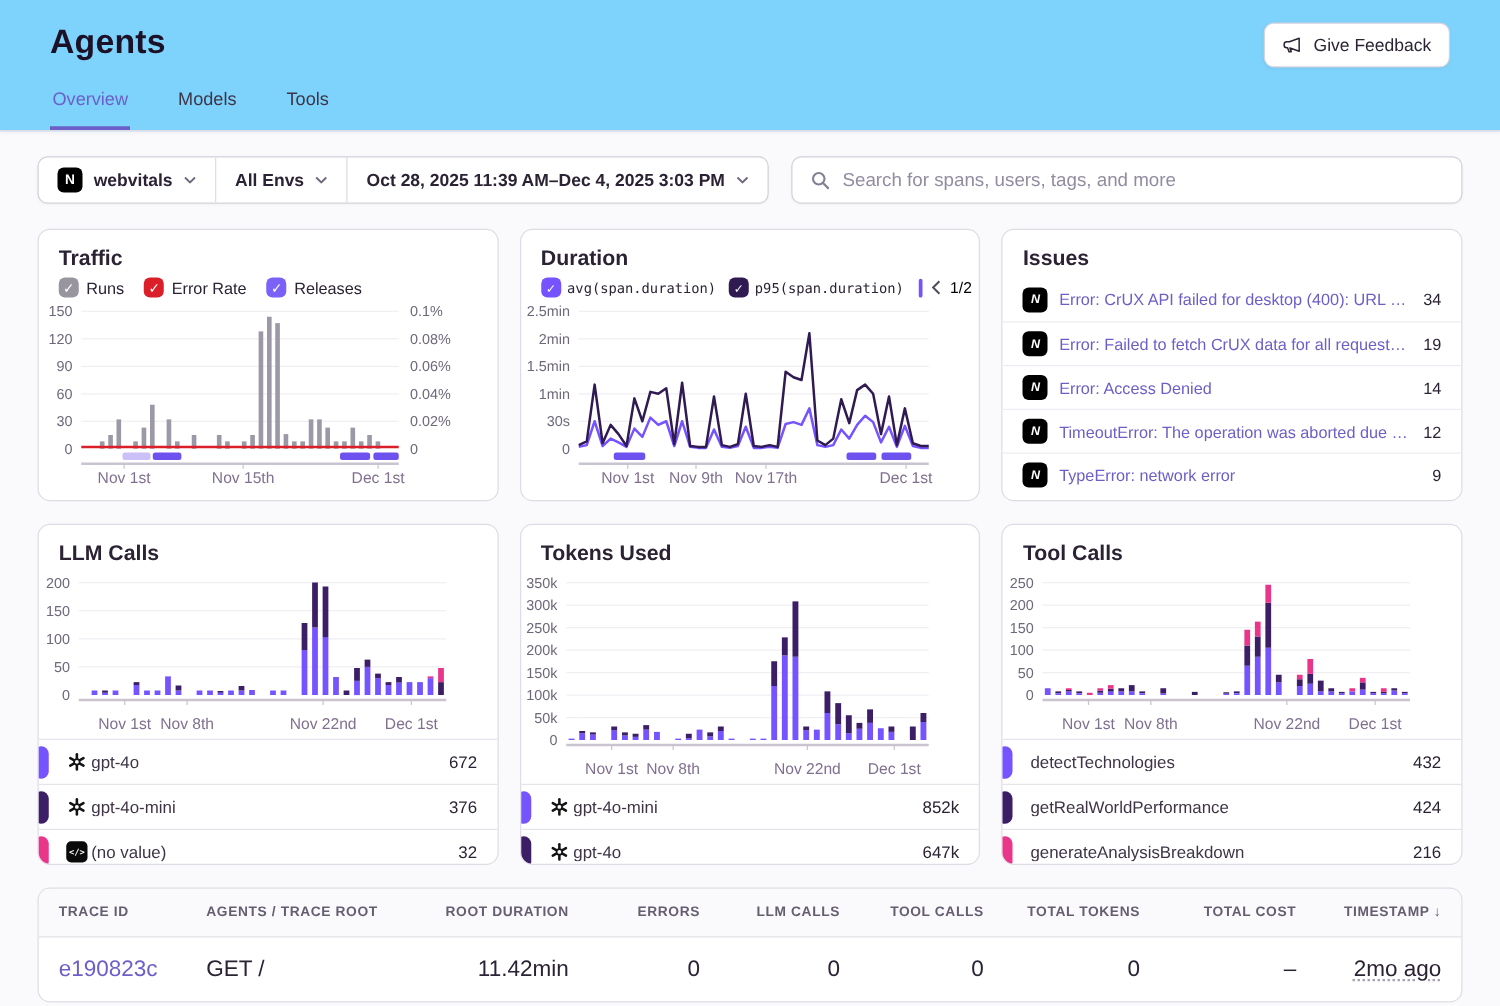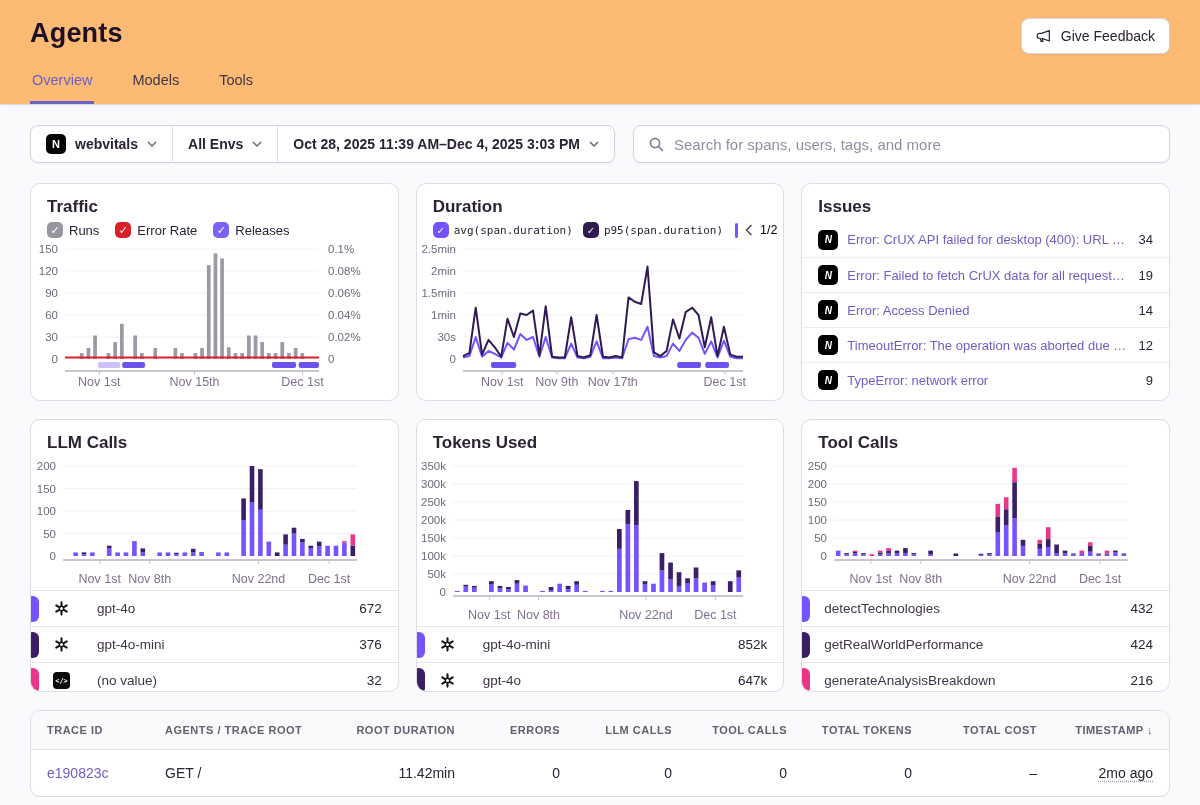--- a/index.html
+++ b/index.html
@@ -1,20 +1,20 @@
 <!DOCTYPE html>
 <html><head>
 <meta charset="utf-8">
 <style>
   * { margin:0; padding:0; box-sizing:border-box; }
   html,body { width:1200px; height:805px; overflow:hidden; background:#FAF9FB;
     font-family:"Liberation Sans", sans-serif; color:#2B2233; }
 
   
-  .topbar { background:#fdba74; padding:18px 30px 0; border-bottom:1px solid #E0DCE6;
+  .topbar { background:#7dd3fc; padding:18px 40px 0; border-bottom:1px solid #E0DCE6;
     box-shadow:0 1px 3px rgba(43,34,51,.05); }
   .topbar-row { display:flex; justify-content:space-between; align-items:flex-start; }
   h1.page-title { font-size:27px; font-weight:700; color:#1D1127; letter-spacing:.2px; }
   .feedback-btn { display:flex; align-items:center; gap:9px; background:#fff;
     border:1px solid #D8D4DE; border-radius:8px; padding:9px 14px; font-size:14px;
     font-weight:400; color:#2B2233; cursor:pointer; box-shadow:0 1px 2px rgba(43,34,51,.06); }
   .tabs { display:flex; gap:36px; margin-top:18px; }
   .tab { font-size:14.5px; color:#3E3446; padding:0 2px 13px; cursor:pointer; }
   .tab.active { color:#6C5FC7; border-bottom:3px solid #6C5FC7; }
 
@@ -58,37 +58,37 @@
     border-top:1px solid #EFEBF2; cursor:pointer; }
   .issue-row:first-of-type { border-top:none; margin-top:4px; }
   .issue-icon { width:20px; height:20px; flex:none; background:#000; border-radius:5px;
     color:#fff; display:flex; align-items:center; justify-content:center;
     font-size:10px; font-weight:700; font-style:italic; }
   .issue-title { flex:1; color:#6C5FC7; font-size:13px; white-space:nowrap;
     overflow:hidden; text-overflow:ellipsis; }
   .issue-count { font-size:13px; color:#2B2233; }
 
   
-  .legend-row { position:relative; display:flex; align-items:center; gap:27px; height:36px;
+  .legend-row { position:relative; display:flex; align-items:center; gap:3px; height:36px;
     border-top:1px solid #E7E3EB; padding:0 16px 0 22px; font-size:13.5px; color:#3E3446; }
   .swatch { position:absolute; left:-4px; top:5px; width:12px; height:26px; border-radius:6px; }
   .legend-name { white-space:nowrap; overflow:hidden; text-overflow:ellipsis; }
   .legend-value { margin-left:auto; color:#2B2233; }
   .code-icon { width:17px; height:17px; flex:none; background:#0a0a0a; border-radius:4px;
     color:#fff; font-size:7px; font-weight:700; display:flex; align-items:center;
     justify-content:center; font-family:"DejaVu Sans Mono",monospace; }
 
   
   .trace-table { background:#fff; border:1px solid #E0DCE6; border-radius:10px; overflow:hidden; }
   .t-head, .t-row { display:grid;
     grid-template-columns:118px 172px 150px 105px 112px 115px 125px 125px 1fr; }
   .t-head { background:#FAF9FB; border-bottom:1px solid #E4E0E8; }
   .t-head > div { padding:13px 16px; font-size:11px; font-weight:700; letter-spacing:.5px;
     color:#655D70; text-transform:uppercase; white-space:nowrap; cursor:pointer; }
-  .t-row > div { padding:15px 16px; font-size:14px; white-space:nowrap; }
+  .t-row > div { padding:15px 16px; font-size:18px; white-space:nowrap; }
   .num { text-align:right; }
   .trace-link { color:#6C5FC7; cursor:pointer; }
   .ts-ago { text-decoration:underline dotted #A9A2B2; text-underline-offset:3px; cursor:pointer; }
 </style>
 </head>
 <body>
 
 <div class="topbar">
   <div class="topbar-row">
     <h1 class="page-title">Agents</h1>

